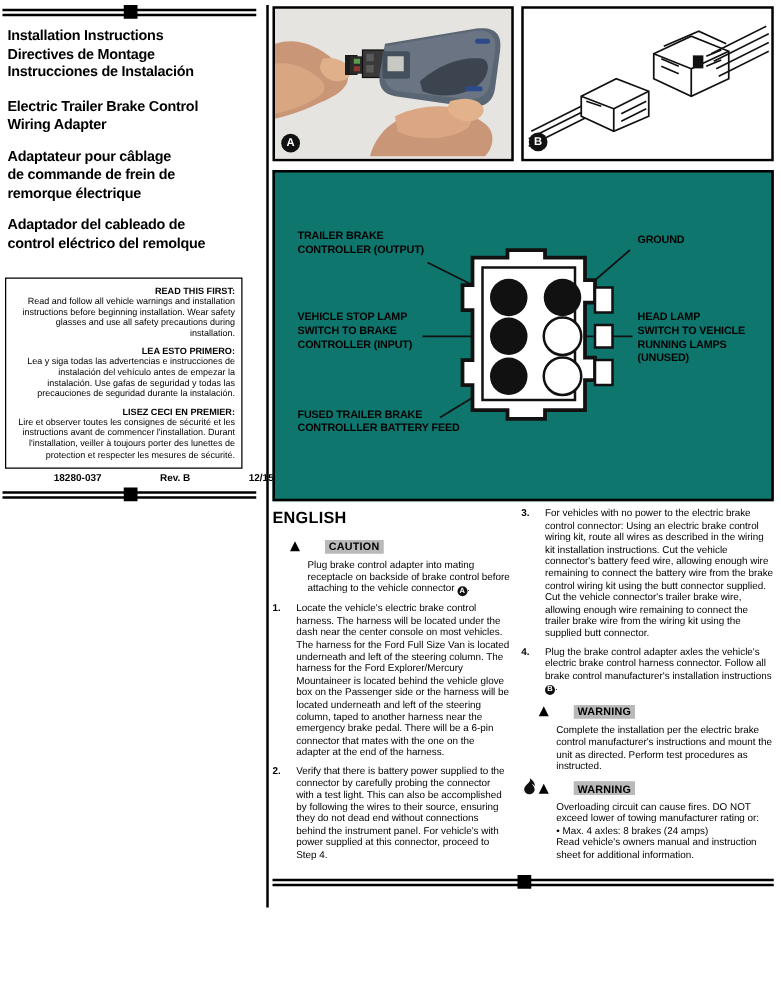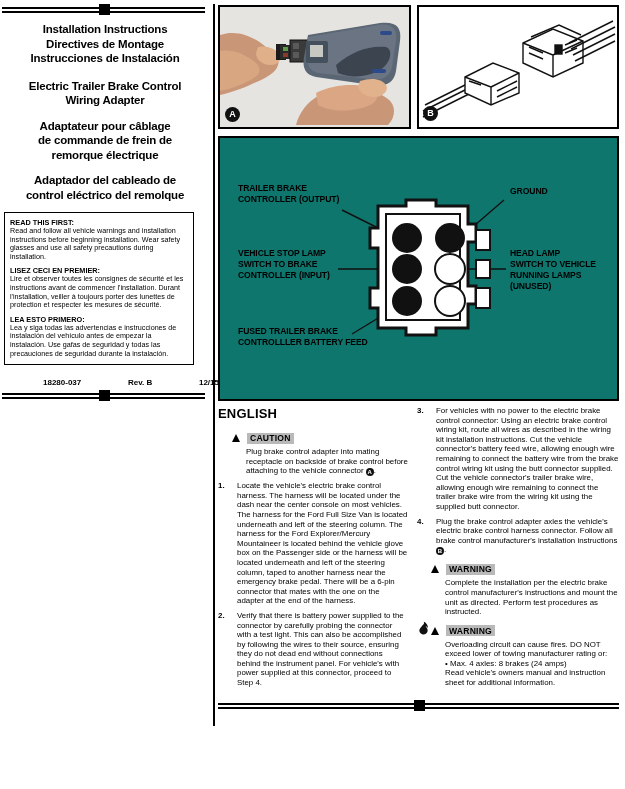--- a/index.html
+++ b/index.html
@@ -51,21 +51,21 @@
     position: absolute;
     left: 6px;
     top: 4px;
     width: 204px;
     height: 400px;
     border-right: 2px solid #000;
     box-sizing: border-box;
     padding-right: 6px;
   }
   .title-block {
-    text-align: center;
+    text-align: left;
     margin-top: 8px;
   }
   .title-main {
     font-weight: bold;
     font-size: 11.5px;
     line-height: 14.5px;
     letter-spacing: -0.2px;
   }
   .title-sub-en {
     font-weight: bold;
@@ -85,25 +85,26 @@
     font-weight: bold;
     font-size: 11.5px;
     line-height: 14.5px;
     margin-top: 11px;
     letter-spacing: -0.2px;
   }
 
   .readfirst-box {
     position: absolute;
     left: 4px;
-    top: 212px;
+    top: 222px;
     width: 190px;
     border: 1.5px solid #000;
     box-sizing: border-box;
     padding: 5px 5px 6px 5px;
+    text-align: right;
   }
   .rf-head {
     font-weight: bold;
     font-size: 7.3px;
     line-height: 9px;
   }
   .rf-body {
     font-size: 7.2px;
     line-height: 8.6px;
     margin-bottom: 5px;
@@ -216,21 +217,21 @@
     top: 0px;
     width: 202px;
   }
   .alert {
     margin-bottom: 4px;
     position: relative;
   }
   .alert-head {
     display: inline-flex;
     align-items: center;
-    gap: 7px;
+    gap: 20px;
     margin-left: 14px;
   }
   .alert .tri {
     display: inline-block;
     width: 0; height: 0;
     border-left: 4.5px solid transparent;
     border-right: 4.5px solid transparent;
     border-bottom: 8px solid #000;
     position: relative;
     top: 0px;
@@ -341,26 +342,26 @@
       </div>
     </div>
   </div>
 
   <div class="readfirst-box">
     <div class="rf-block">
       <div class="rf-head">READ THIS FIRST:</div>
       <div class="rf-body">Read and follow all vehicle warnings and installation instructions before beginning installation. Wear safety glasses and use all safety precautions during installation.</div>
     </div>
     <div class="rf-block">
+      <div class="rf-head">LEA ESTO PRIMERO:</div>
+      <div class="rf-body">Lea y siga todas las advertencias e instrucciones de instalación del vehículo antes de empezar la instalación. Use gafas de seguridad y todas las precauciones de seguridad durante la instalación.</div>
+    </div>
+    <div class="rf-block">
       <div class="rf-head">LISEZ CECI EN PREMIER:</div>
       <div class="rf-body">Lire et observer toutes les consignes de sécurité et les instructions avant de commencer l'installation. Durant l'installation, veiller à toujours porter des lunettes de protection et respecter les mesures de sécurité.</div>
-    </div>
-    <div class="rf-block">
-      <div class="rf-head">LEA ESTO PRIMERO:</div>
-      <div class="rf-body">Lea y siga todas las advertencias e instrucciones de instalación del vehículo antes de empezar la instalación. Use gafas de seguridad y todas las precauciones de seguridad durante la instalación.</div>
     </div>
   </div>
 
   <div class="left-footer">
     <span>18280-037</span>
     <span>Rev. B</span>
     <span>12/15/2014</span>
   </div>
 
   <div class="divider left-bottom-divider">

